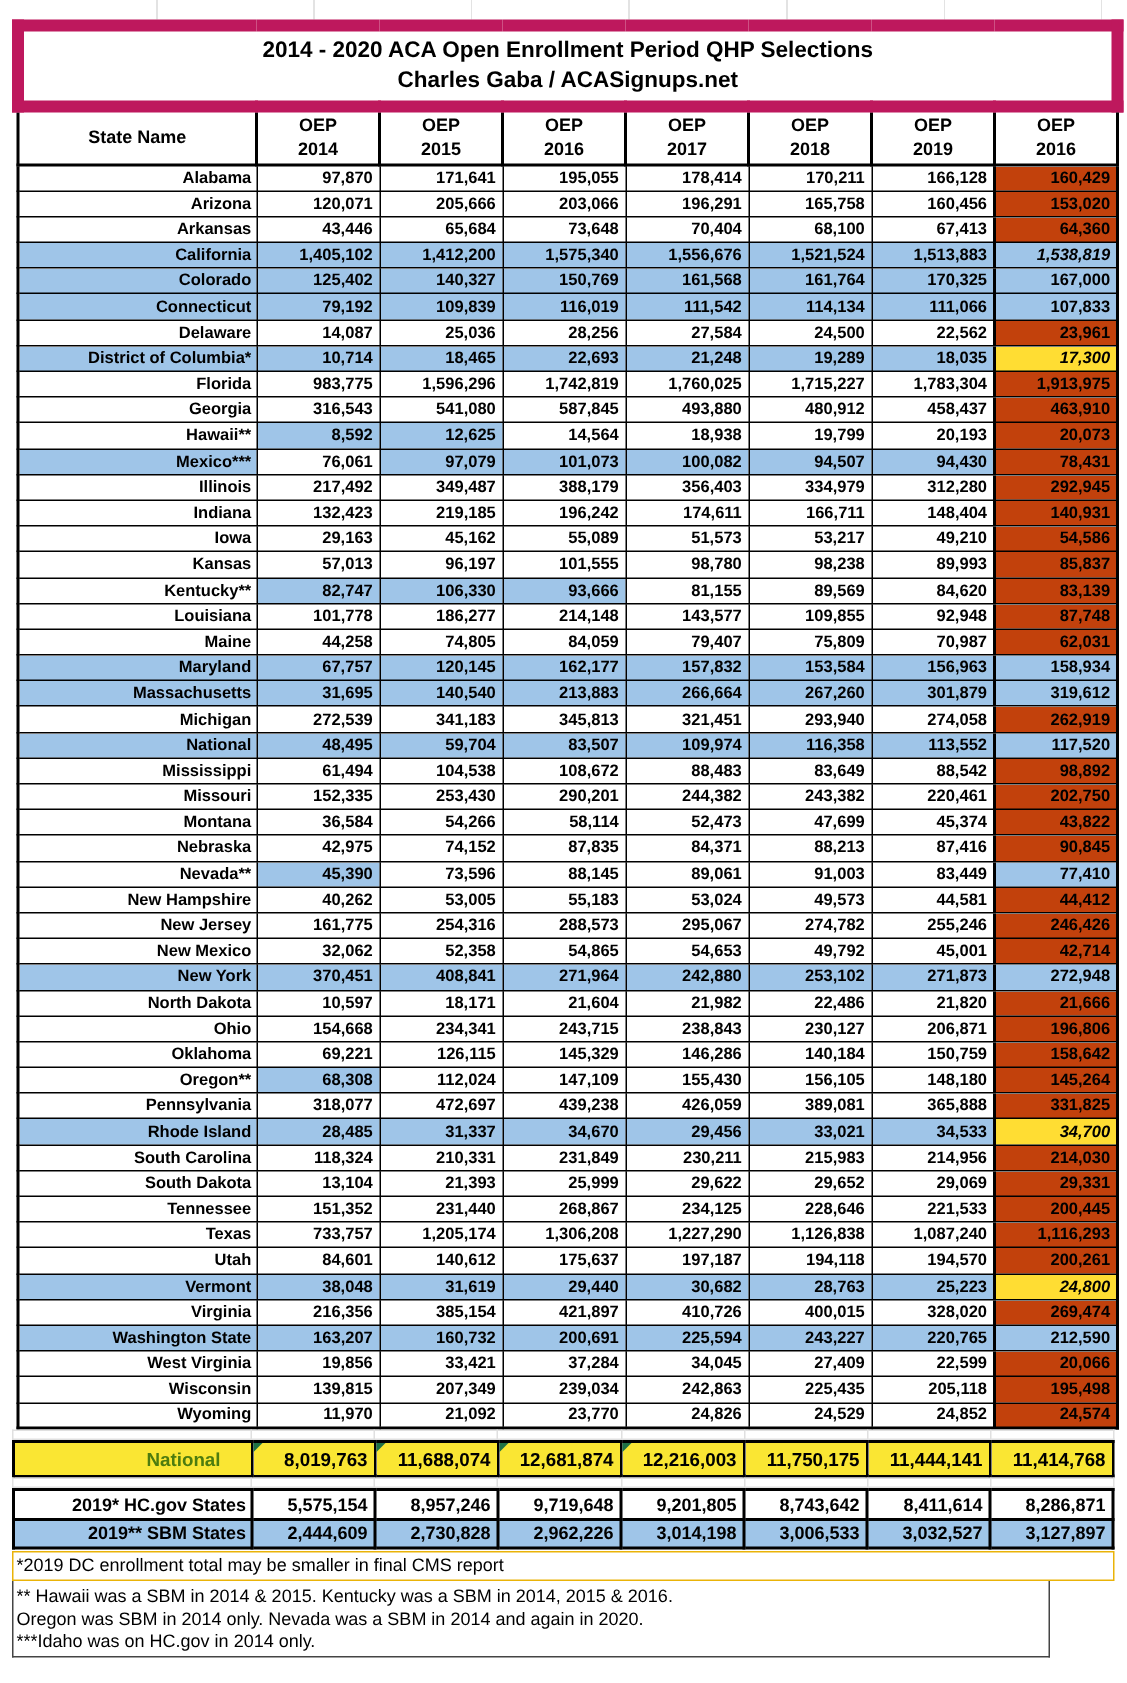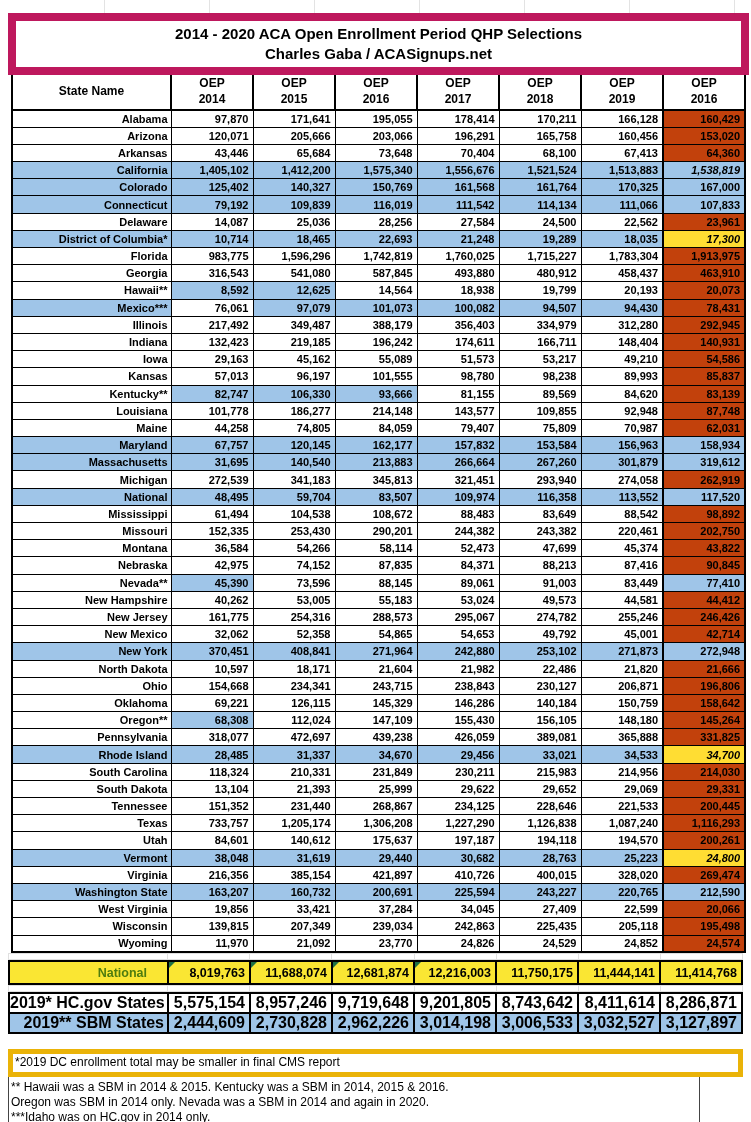--- a/index.html
+++ b/index.html
@@ -50,28 +50,28 @@
     position:relative;white-space:nowrap;
   }
   table.nat td.natlabel{color:#4d7c0f;padding-right:20px;}
   .tri{
     position:absolute;left:0;top:0;width:0;height:0;
     border-top:6px solid #1E7145;border-right:6px solid transparent;
   }
 
   
   table.summ td{
-    border:2px solid #000;height:17.5px;font-size:16px;font-weight:bold;
+    border:2px solid #000;height:17.5px;font-size:12px;font-weight:bold;
     text-align:right;padding:0 4px 0 0;vertical-align:middle;white-space:nowrap;
   }
   table.summ td.slabel{padding-right:3px;}
 
   
   .fn1{
-    border:5px solid #eab308;width:735px;box-sizing:border-box;margin-top:15px;
+    border:1px solid #eab308;width:735px;box-sizing:border-box;margin-top:1px;
     font-size:12px;font-weight:normal;padding:1px 2px 2px 2px;line-height:1.2;
   }
   .fn2{
     border:1px solid #444;border-top:none;width:692px;box-sizing:border-box;
     font-size:12px;font-weight:normal;padding:3px 2px 2px 2px;line-height:1.27;
   }
 </style>
 </head>
 <body>
 

